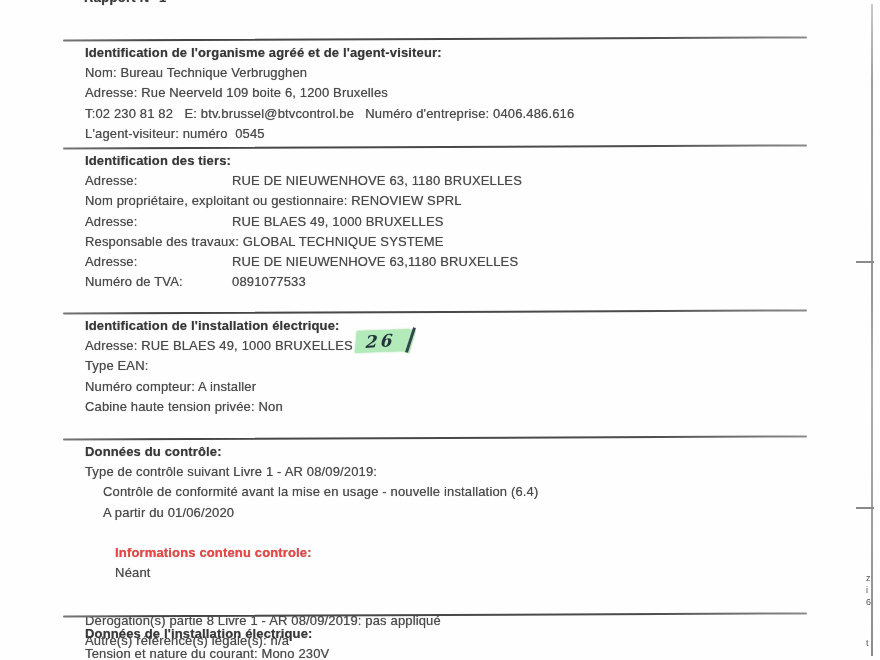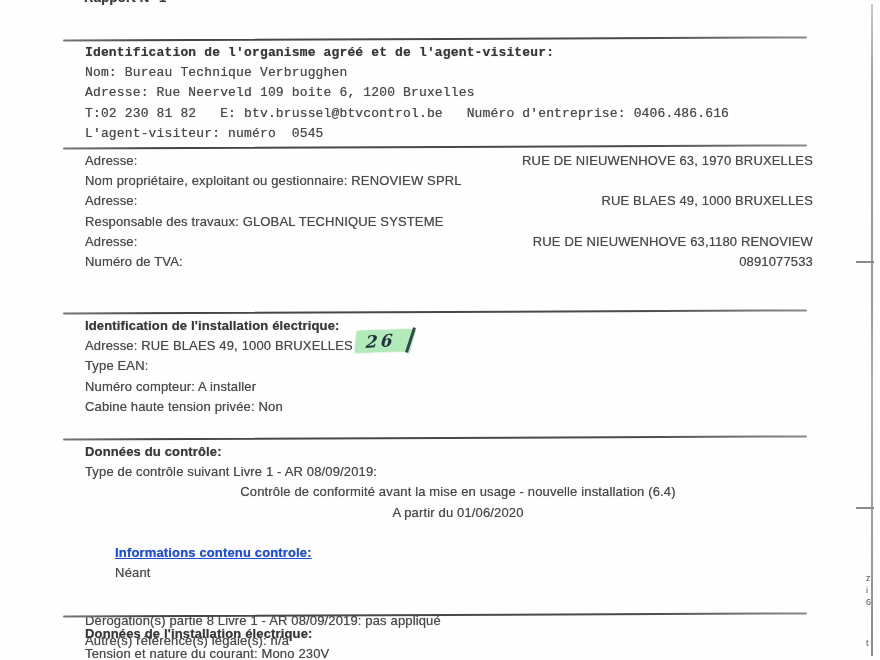--- a/index.html
+++ b/index.html
@@ -28,24 +28,24 @@
     height:2px;width:744px;border-radius:1px;
     background:linear-gradient(to right,#777 0%,#454545 12%,#4c4c4c 78%,#8a8a8a 100%);
     transform:rotate(-0.25deg);
   }
   .sec-body{padding:3px 0 0 22px;}
   .line{
     line-height:20.2px;white-space:pre;letter-spacing:.15px;
     text-shadow:0 0 .8px rgba(85,85,85,.75);
   }
   .title{font-weight:bold;color:#383838;}
-  .kv{display:flex;justify-content:space-between;}
+  .kv{display:flex;}
   .kv .k{width:147px;flex:none;}
-  .indent{padding-left:18px;text-align:center;}
-  .infos-row .k2{font-weight:bold;color:#1d4ed8;width:260px;flex:none;display:inline-block;text-decoration:underline;}
+  .indent{padding-left:18px;}
+  .infos-row .k2{font-weight:bold;color:#ef4444;width:260px;flex:none;display:inline-block;}
   .gap-top{margin-top:7px;}
   
   .hl-note{
     position:absolute;left:356px;top:330px;width:50px;height:22px;
     background:#b2ebb9;
     transform:skewX(-7deg) rotate(-2deg);
     display:flex;align-items:center;justify-content:center;
     box-shadow:0 0 2px rgba(140,210,150,.9);
   }
   .hl-note .digits{
@@ -79,45 +79,46 @@
 <body>
 
 <div class="scan">
 
   <div class="top-clip">
     <div class="inner">Rapport N° 1</div>
   </div>
 
   <section class="sec" style="top:38px">
     <div class="rule"></div>
-    <div class="sec-body" style="font-family:Liberation Mono, monospace;">
+    <div class="sec-body" style="">
       <div class="line title">Identification de l'organisme agréé et de l'agent-visiteur:</div>
       <div class="line">Nom: Bureau Technique Verbrugghen</div>
       <div class="line">Adresse: Rue Neerveld 109 boite 6, 1200 Bruxelles</div>
       <div class="line">T:02 230 81 82   E: btv.brussel@btvcontrol.be   Numéro d'entreprise: 0406.486.616</div>
       <div class="line">L'agent-visiteur: numéro  0545</div>
     </div>
   </section>
 
   <section class="sec" style="top:146px">
     <div class="rule"></div>
     <div class="sec-body">
+      <div class="line title">Identification des tiers:</div>
       <div class="line kv">
         <span class="k">Adresse:</span>
-        <span class="v">RUE DE NIEUWENHOVE 63, 1970 BRUXELLES</span>
+        <span class="v">RUE DE NIEUWENHOVE 63, 1180 BRUXELLES</span>
       </div>
       <div class="line">Nom propriétaire, exploitant ou gestionnaire: RENOVIEW SPRL</div>
       <div class="line kv">
         <span class="k">Adresse:</span>
         <span class="v">RUE BLAES 49, 1000 BRUXELLES</span>
       </div>
       <div class="line">Responsable des travaux: GLOBAL TECHNIQUE SYSTEME</div>
       <div class="line kv">
         <span class="k">Adresse:</span>
-        <span class="v">RUE DE NIEUWENHOVE 63,1180 RENOVIEW</span>
+        <span class="v">RUE DE NIEUWENHOVE 63,1180 BRUXELLES</span>
       </div>
       <div class="line kv">
         <span class="k">Numéro de TVA:</span>
         <span class="v">0891077533</span>
       </div>
     </div>
   </section>
 
   <section class="sec" style="top:311px">
     <div class="rule"></div>

